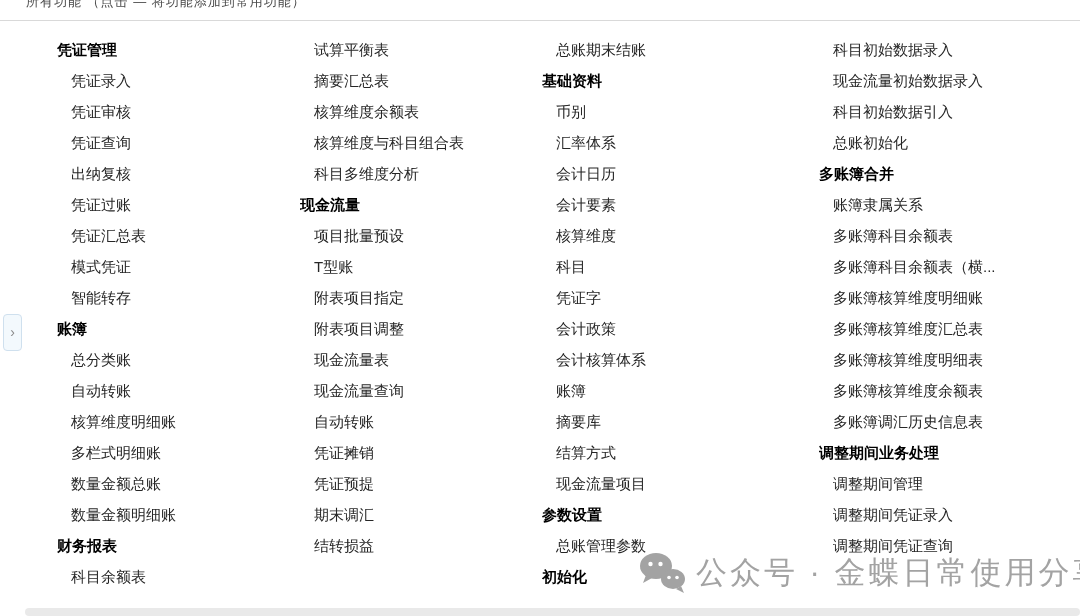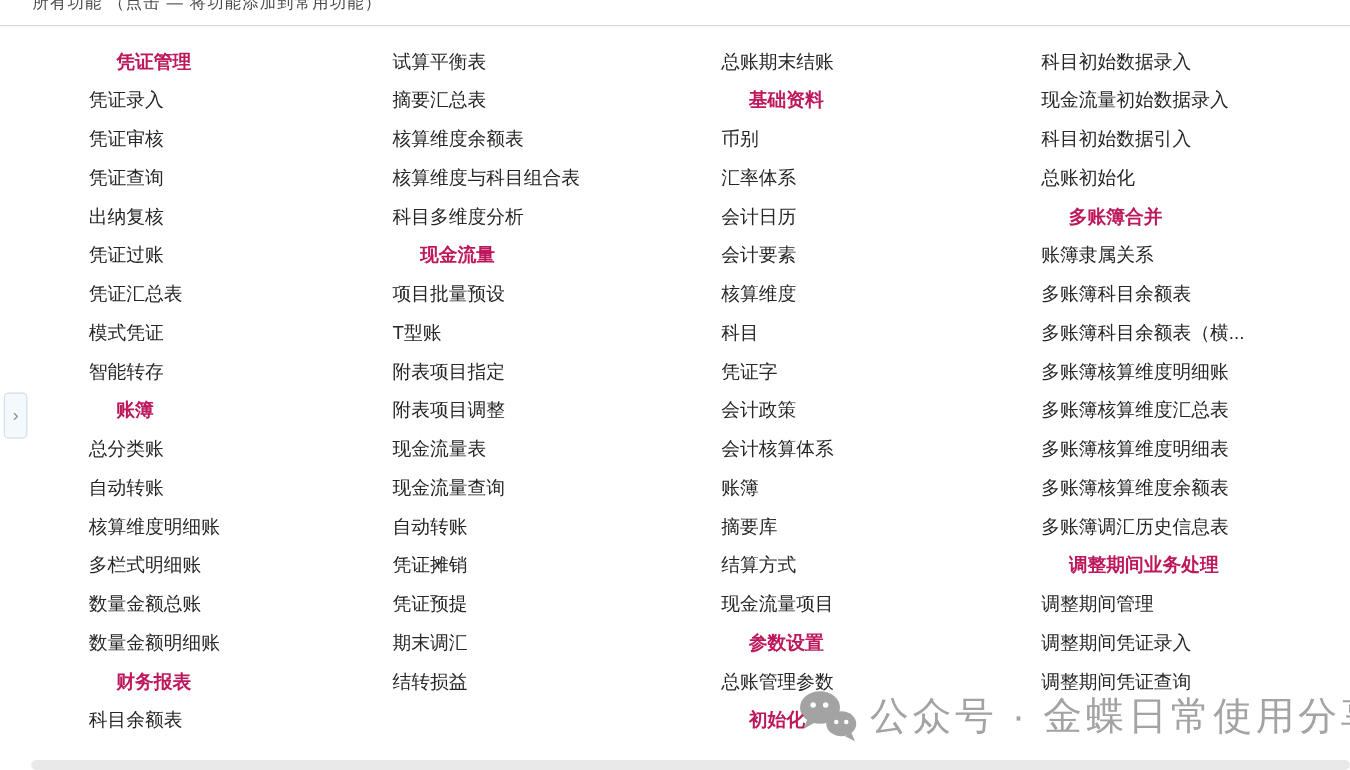--- a/index.html
+++ b/index.html
@@ -14,24 +14,24 @@
   
   .side-toggle{position:absolute;left:3px;top:314px;width:19px;height:37px;box-sizing:border-box;
     border:1px solid #cfe0ee;border-radius:4px;background:#f3f9fd;display:flex;align-items:center;justify-content:center;cursor:pointer;z-index:3;}
   .side-toggle .chev{color:#8a8a8a;font-size:14px;line-height:1;transform:translateY(-1px);}
 
   
   .menu-grid{position:absolute;left:0;top:34px;width:1080px;height:560px;z-index:2;}
   .col{position:absolute;top:0;width:250px;}
   .col:nth-child(1){left:57px;}
   .col:nth-child(2){left:300px;}
-  .col:nth-child(3){left:563px;}
+  .col:nth-child(3){left:542px;}
   .col:nth-child(4){left:819px;}
   .cell{height:31px;line-height:31px;font-size:15px;white-space:nowrap;overflow:hidden;}
-  .cell.header{color:#be185d;font-weight:bold;margin-left:36px;}
+  .cell.header{color:#000000;font-weight:bold;}
   .cell.item{color:#262626;padding-left:14px;cursor:pointer;}
 
   
   .watermark{position:absolute;left:639px;top:551px;display:flex;align-items:center;z-index:1;color:#a3a3a3;}
   .watermark .wm-text{font-size:31px;letter-spacing:3px;white-space:nowrap;margin-left:10px;color:#a3a3a3;}
   .wechat-icon{width:47px;height:44px;flex:0 0 auto;}
 
   
   .hscrollbar{position:absolute;left:25px;top:608px;width:1055px;height:8px;background:#e9e9e9;border-radius:4px;z-index:4;}
 </style>

